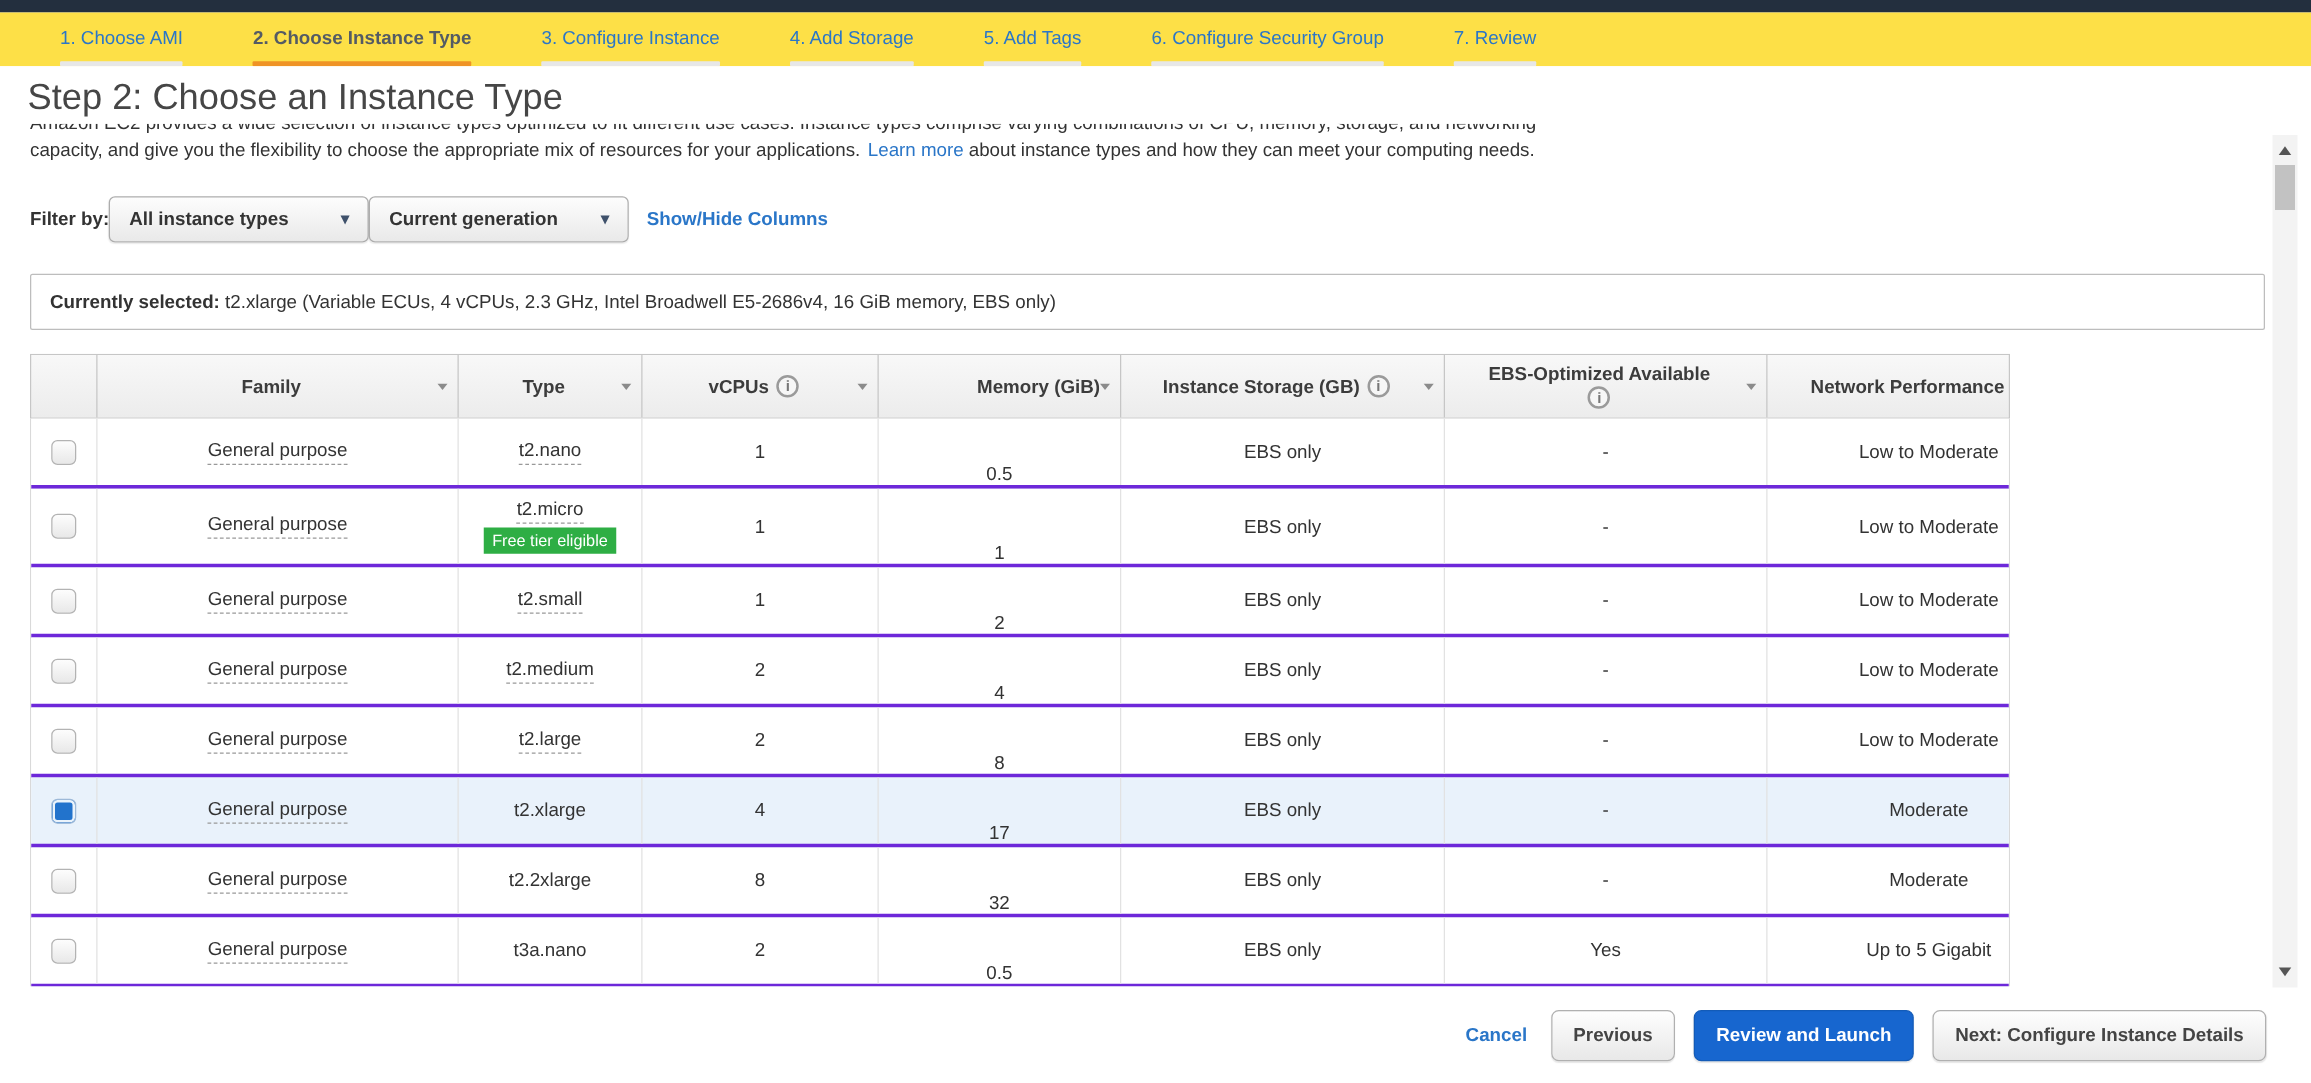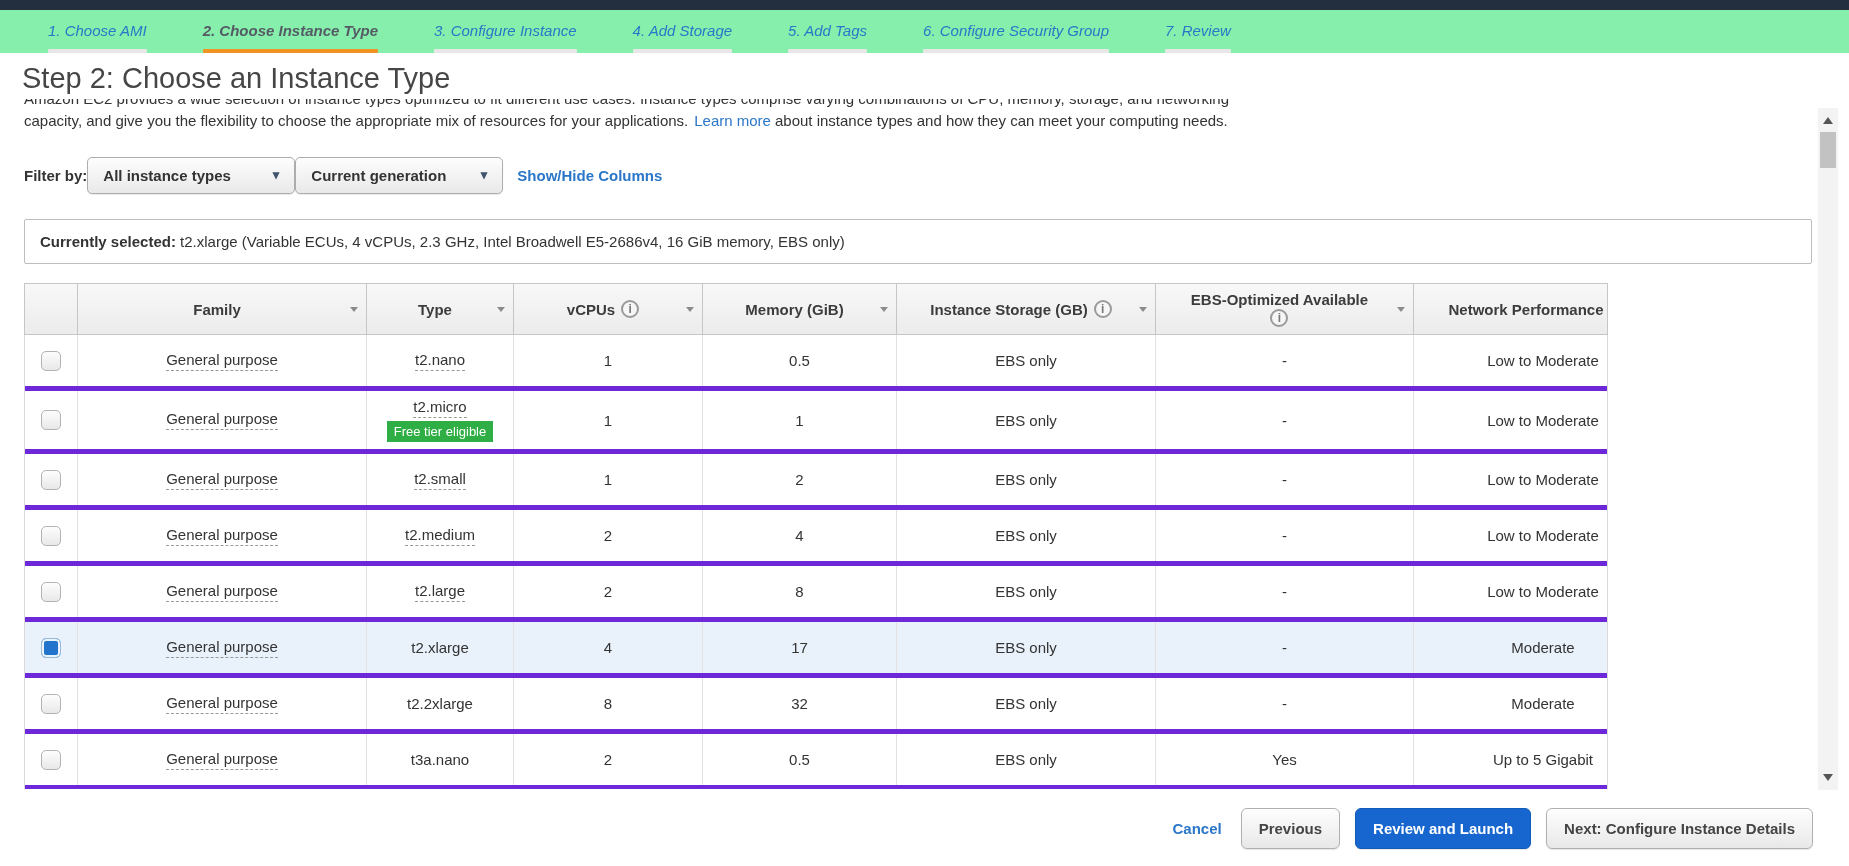--- a/index.html
+++ b/index.html
@@ -6,21 +6,21 @@
   html,body { margin:0; padding:0; }
   body {
     width:1849px; height:866px; overflow:hidden; position:relative;
     background:#ffffff; color:#333;
     font-family:"Liberation Sans", sans-serif; font-size:15px;
   }
   
   .navbar { height:10px; background:#232f3e; }
 
   
-  .tabs-row { display:flex; gap:32px; padding:12px 0 0 36px; background:#86efac;font-style:italic; }
+  .tabs-row { display:flex; gap:32px; padding:12px 0 0 36px; background:#fde047; }
   .tab { display:flex; flex-direction:column; cursor:pointer; padding:0 12px; }
   .tab-label { font-size:15px; color:#2a76c8; line-height:18px; white-space:nowrap; }
   .tab.active .tab-label { color:#545b64; font-weight:bold; }
   .tab-underline { height:4px; background:#e7e7e7; margin-top:9px; border-radius:1px; }
   .tab.active .tab-underline { background:#ef9325; }
 
   
   .step-header { position:relative; z-index:3; background:#fff; height:46px; padding:9px 0 0 22px; }
   .step-header h1 { margin:0; font-size:29px; line-height:32px; font-weight:normal; color:#464646; white-space:nowrap; }
 
@@ -55,32 +55,32 @@
   .th.stack .th-wrap { flex-direction:column; gap:1px; line-height:17px; }
   .th.c8 .th-wrap { flex-wrap:wrap; max-width:100px; line-height:19px; row-gap:1px;flex-direction:column; }
   .th.c0 { cursor:default; padding:0; }
   .info-icon { display:inline-flex; align-items:center; justify-content:center; width:18px; height:18px;
                border:2px solid #9a9a9a; border-radius:50%; color:#777; font-size:12px; font-weight:bold;
                background:#f6f6f6; flex:0 0 auto; cursor:pointer; }
   .sort-caret { position:absolute; right:8px; top:50%; margin-top:-2px; width:0; height:0;
                 border:4px solid transparent; border-top:5px solid #8b8b8b; }
 
   .tbody { border-left:1px solid #d9d9d9; border-right:1px solid #d9d9d9; background:#fff; }
-  .tr { display:flex; height:56px; border-bottom:5px solid #6d28d9; background:#fff; }
+  .tr { display:flex; height:56px; border-bottom:3px solid #6d28d9; background:#fff; }
   .tr.tall { height:63px; }
   .tr.selected { background:#e9f2fb; }
   .td { display:flex; flex-direction:column; align-items:center; justify-content:center; text-align:center;
         font-size:15px; color:#333; border-right:1px solid #e2e2e2; }
   .td:last-child { border-right:none; }
 
   .c0 { width:53px; flex:0 0 53px; }
   .c1 { width:289px; flex:0 0 289px; }
   .c2 { width:147px; flex:0 0 147px; }
   .c3 { width:189px; flex:0 0 189px; }
-  .c4 { width:194px; flex:0 0 194px; }
+  .c4 { width:194px; flex:0 0 194px;justify-content:flex-end; }
   .c5 { width:259px; flex:0 0 259px; }
   .c6 { width:258px; flex:0 0 258px; }
   .c7 { width:259px; flex:0 0 259px; }
   .c8 { width:140px; flex:0 0 140px; }
 
   .cb { width:20px; height:20px; border:1px solid #b3b3b3; border-radius:5px;
         background:linear-gradient(#fdfdfd,#e8e8e8); cursor:pointer; }
   .cb.checked { background:#2273cc; border:1px solid #9db9d8; box-shadow:inset 0 0 0 2px #eaf3fb; }
   .dashed { border-bottom:1px dashed #999; padding-bottom:2px; cursor:pointer; }
   .badge { background:#2eae44; color:#fff; font-size:13px; line-height:17px; padding:2px 7px; margin-top:3px; display:inline-block; }

